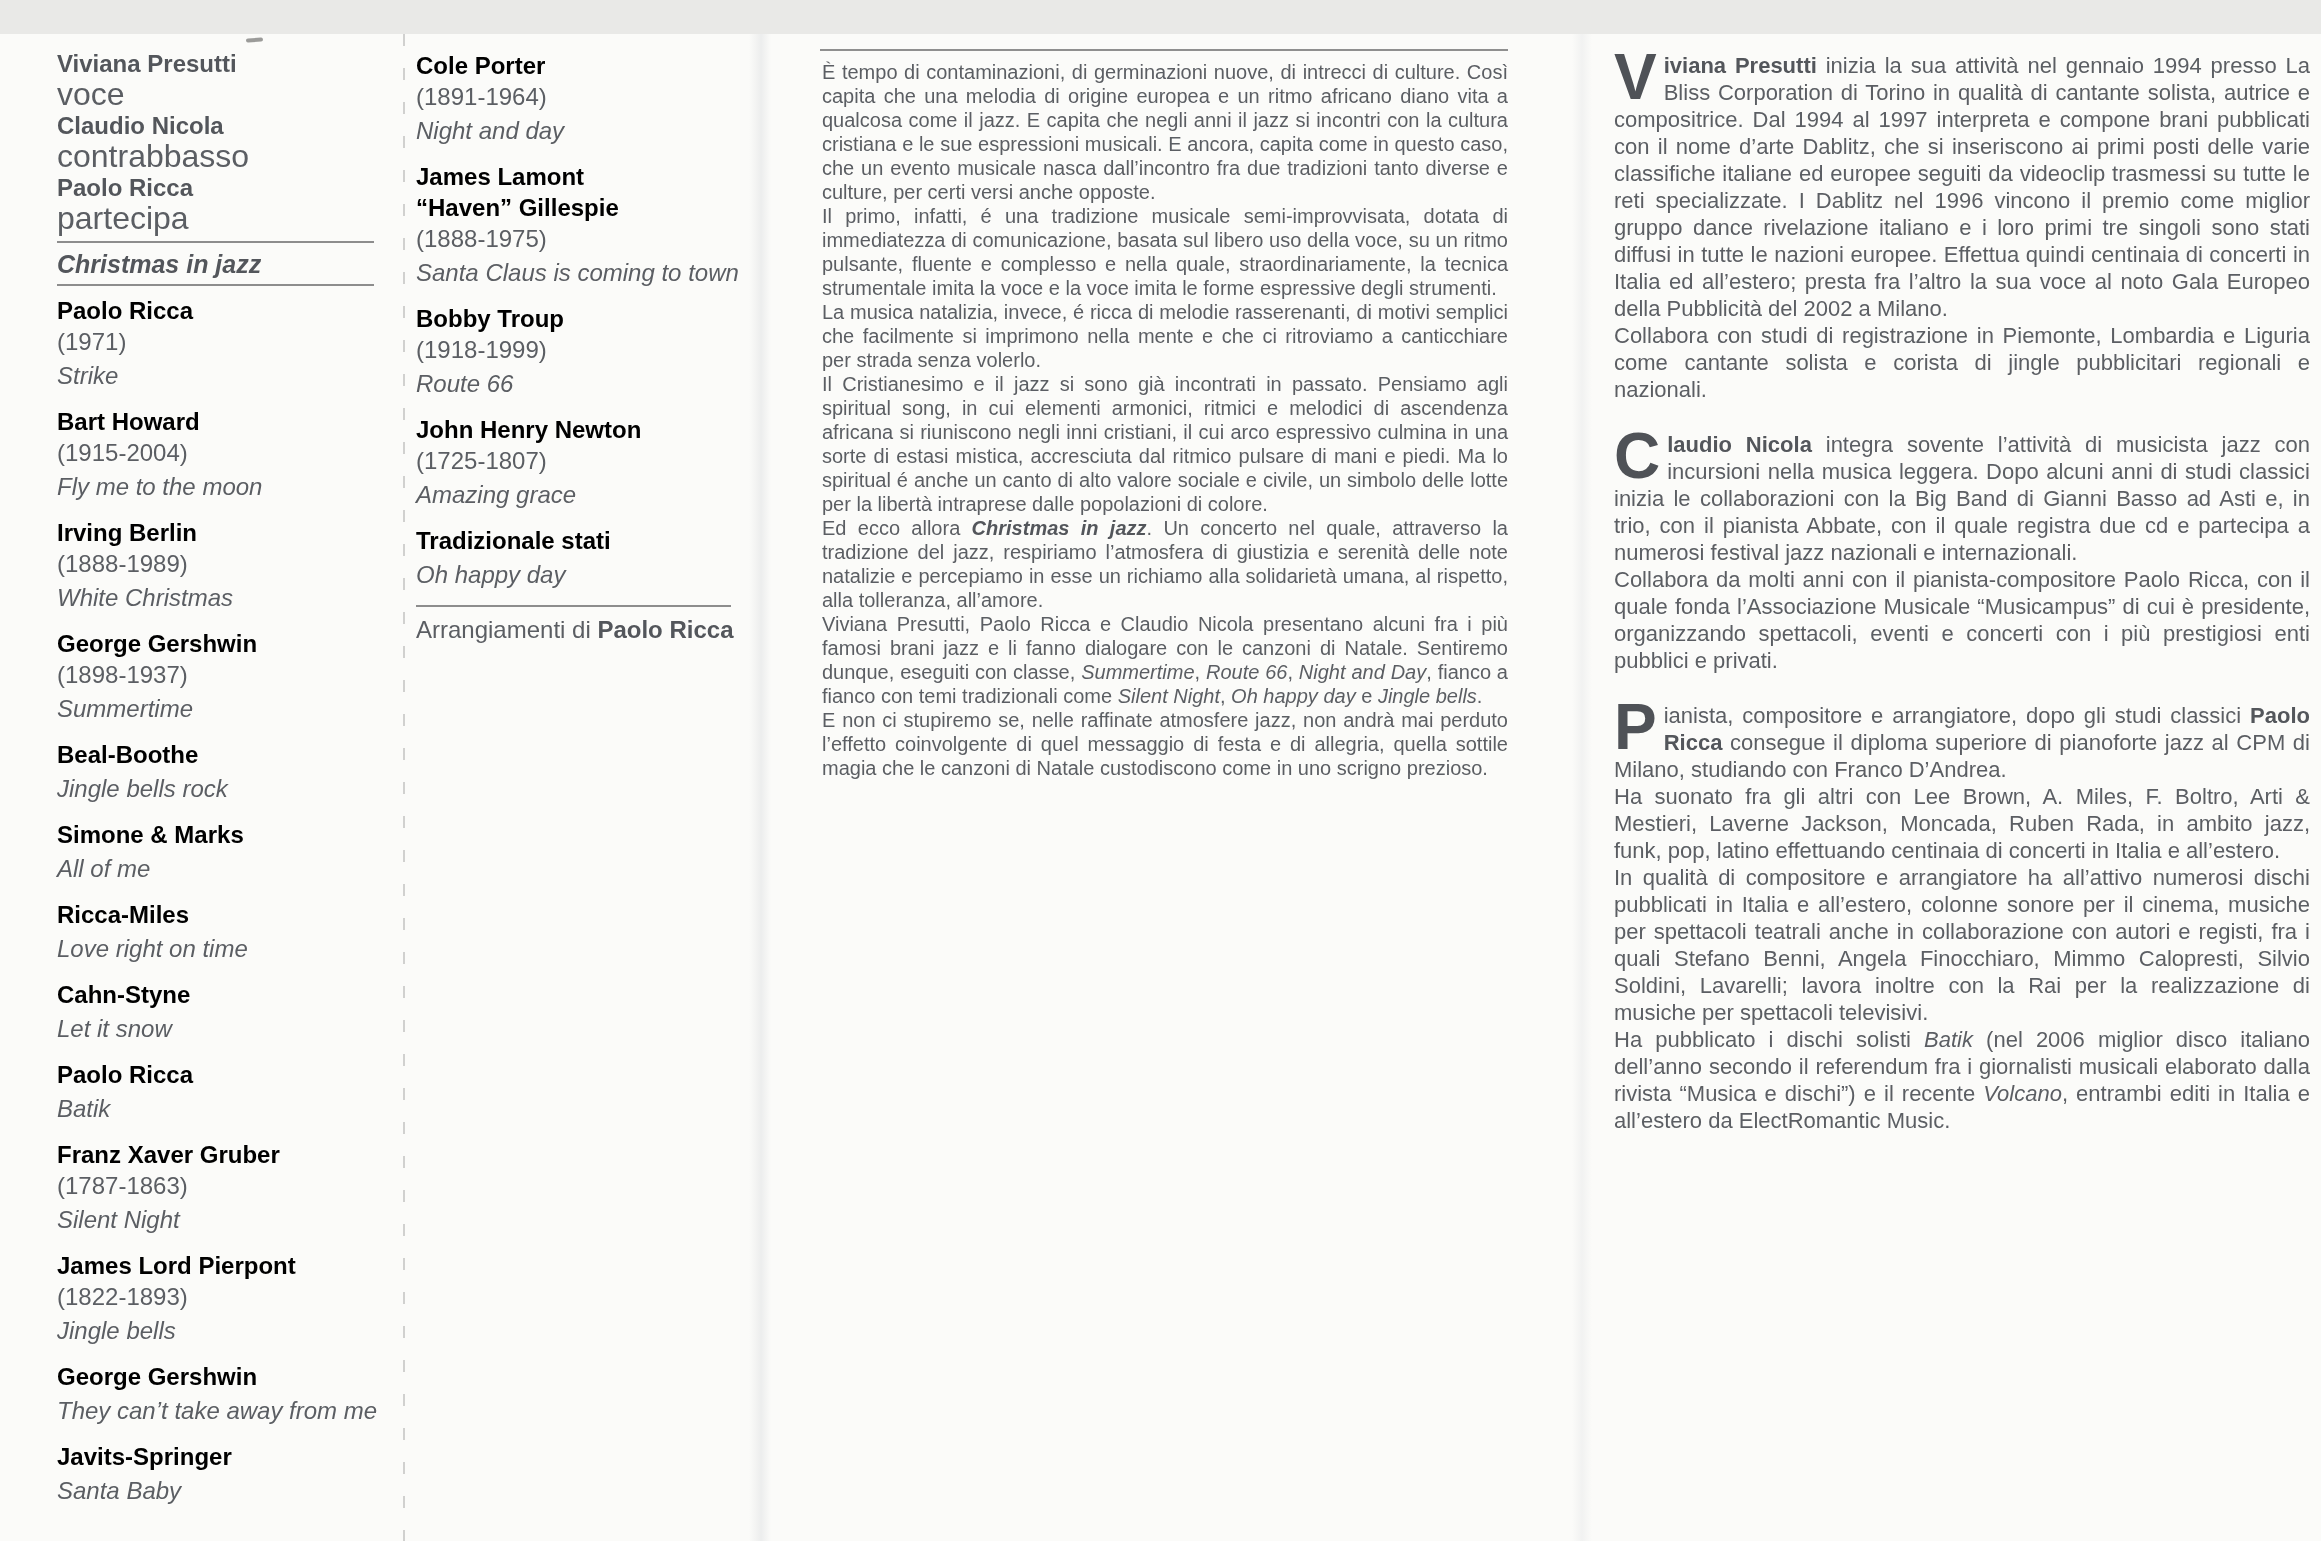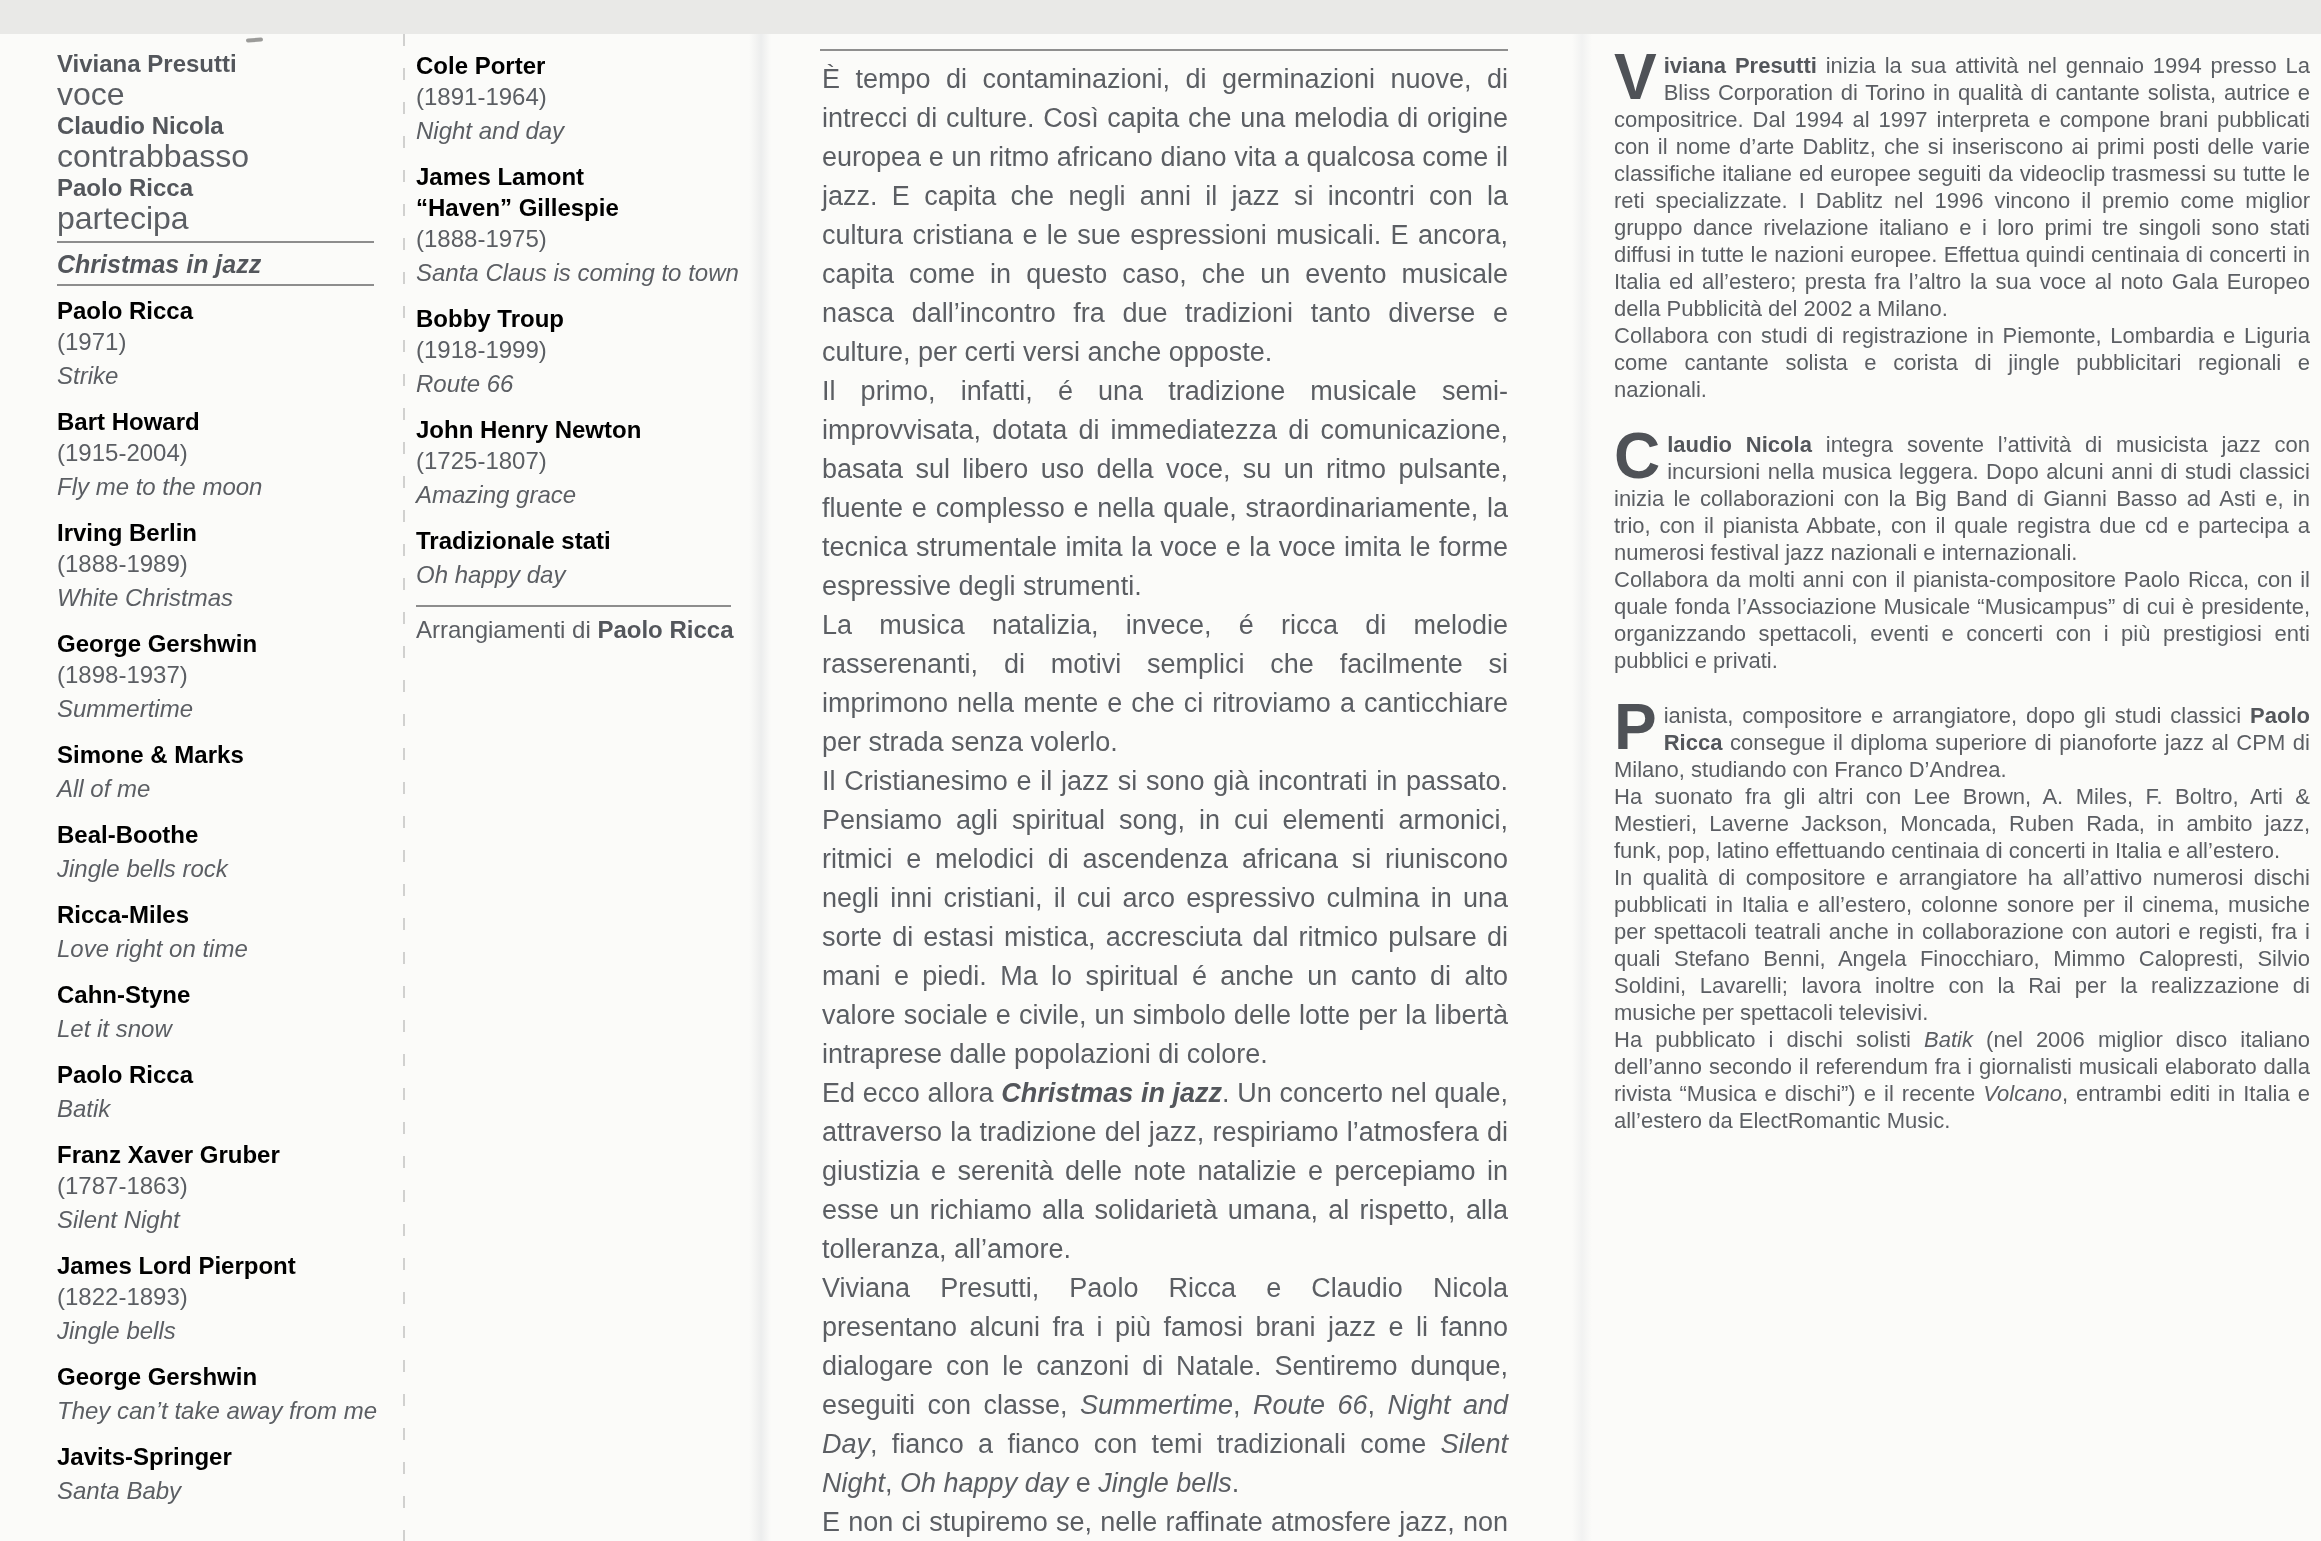--- a/index.html
+++ b/index.html
@@ -30,21 +30,21 @@
   .t-title{font-style:italic;margin-top:3px;}
   .arr-rule{margin-top:2px;width:315px;}
   .arr-line{font-size:24px;line-height:33px;margin-top:6px;}
   .s-b{font-weight:bold;color:#53565b;}
   .s-i{font-style:italic;}
   .s-bi{font-weight:bold;font-style:italic;color:#53565b;}
 
   
   .essay-rule{position:absolute;left:820px;top:15px;width:688px;height:2px;background:#8f8f8f;}
   .col-essay{position:absolute;left:822px;top:26px;width:686px;}
-  .essay-p{margin:0;font-size:27px;line-height:39px;text-align:justify;}
+  .essay-p{margin:0;font-size:20px;line-height:24px;text-align:justify;}
 
   
   .col-bios{position:absolute;left:1614px;top:18px;width:696px;}
   .bio{margin:0;}
   .bio + .bio{margin-top:28px;}
   .bio-p{margin:0;font-size:22px;line-height:27px;text-align:justify;}
   .s-dc{float:left;font-weight:bold;font-size:64px;line-height:50px;height:50px;padding-right:7px;color:#4f5257;}
 </style>
 </head>
 <body>
@@ -97,29 +97,29 @@
           <div class="t-title">White Christmas</div>
         </div>
 
         <div class="track">
           <div class="t-composer">George Gershwin</div>
           <div class="t-dates">(1898-1937)</div>
           <div class="t-title">Summertime</div>
         </div>
 
         <div class="track">
+          <div class="t-composer">Beal-Boothe</div>
+
+          <div class="t-title">Jingle bells rock</div>
+        </div>
+
+        <div class="track">
           <div class="t-composer">Simone &amp; Marks</div>
 
           <div class="t-title">All of me</div>
-        </div>
-
-        <div class="track">
-          <div class="t-composer">Beal-Boothe</div>
-
-          <div class="t-title">Jingle bells rock</div>
         </div>
 
         <div class="track">
           <div class="t-composer">Ricca-Miles</div>
 
           <div class="t-title">Love right on time</div>
         </div>
 
         <div class="track">
           <div class="t-composer">Cahn-Styne</div>

